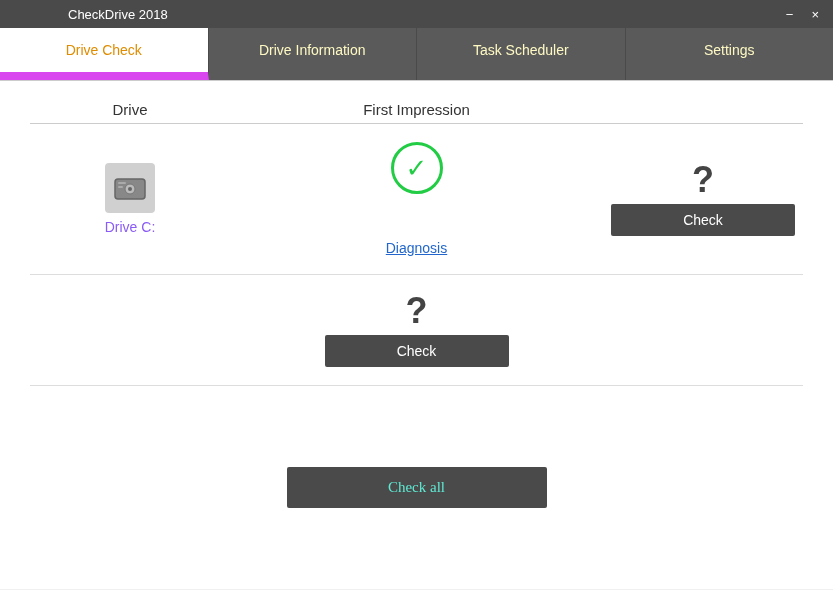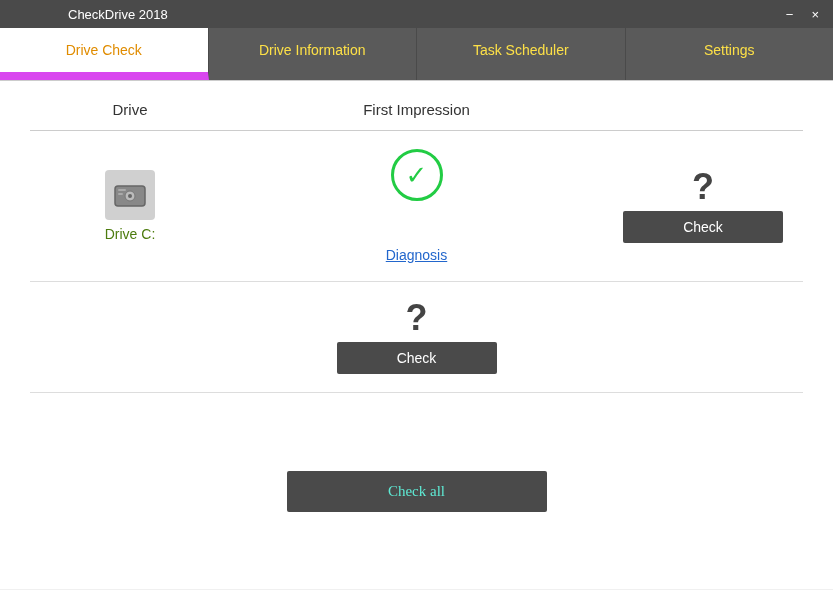--- a/index.html
+++ b/index.html
@@ -42,21 +42,21 @@
     .tabs {
       display: flex;
       background: #5a5a5a;
       border-bottom: 1px solid #ccc;
     }
     .tab {
       flex: 1;
       padding: 14px 10px;
       text-align: center;
       font-size: 14px;
-      color: #fde047;
+      color: #fef9c3;
       cursor: pointer;
       border-right: 1px solid #4a4a4a;
     }
     .tab:last-child { border-right: none; }
     .tab.active {
       background: #fff;
       color: #e08c00;
       border-bottom: 8px solid #d946ef;
     }
 
@@ -64,21 +64,21 @@
       background: #fff;
       height: calc(590px - 28px - 54px);
       display: flex;
       flex-direction: column;
       padding: 0 30px;
     }
 
     .table-header {
       display: grid;
       grid-template-columns: 200px 1fr 200px;
-      padding: 20px 0 12px;
+      padding: 20px 0 5px;
       border-bottom: 1px solid #ccc;
       gap: 44px;
     }
     .col-header {
       text-align: center;
       font-size: 15px;
       color: #333;
       font-weight: normal;
     }
 
@@ -104,21 +104,21 @@
       border-radius: 4px;
       display: flex;
       align-items: center;
       justify-content: center;
       font-size: 28px;
       color: #555;
     }
 
     .drive-label {
       font-size: 14px;
-      color: #4d7c0f;
+      color: #8b5cf6;
     }
 
     .impression-cell {
       display: flex;
       flex-direction: column;
       align-items: center;
       gap: 6px;
     }
 
     .check-circle {
@@ -153,21 +153,21 @@
       font-weight: bold;
       color: #444;
       line-height: 1;
     }
 
     .check-btn {
       background: #4a4a4a;
       color: #fff;
       border: none;
       padding: 8px 0;
-      width: 160px;
+      width: 184px;
       font-size: 14px;
       cursor: pointer;
       border-radius: 2px;
     }
 
     .bottom-bar {
       flex: 1;
       display: flex;
       align-items: center;
       justify-content: center;

